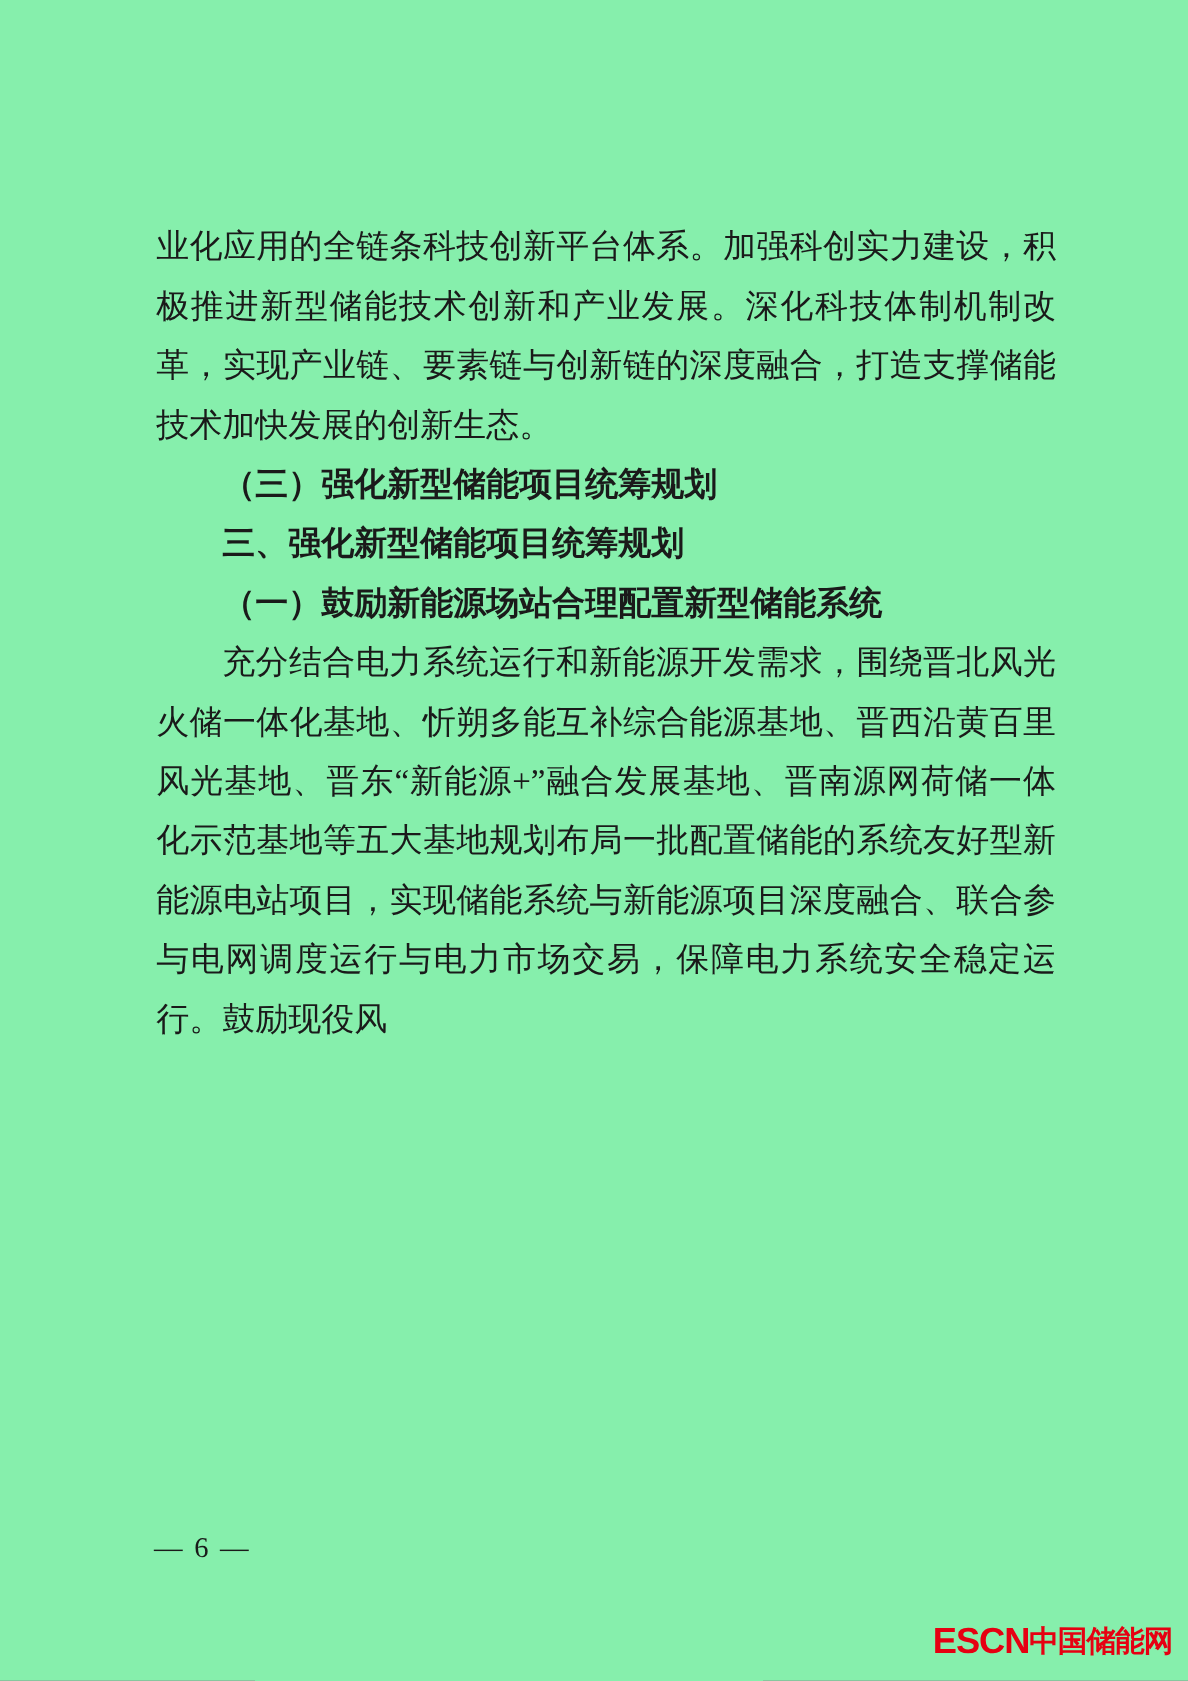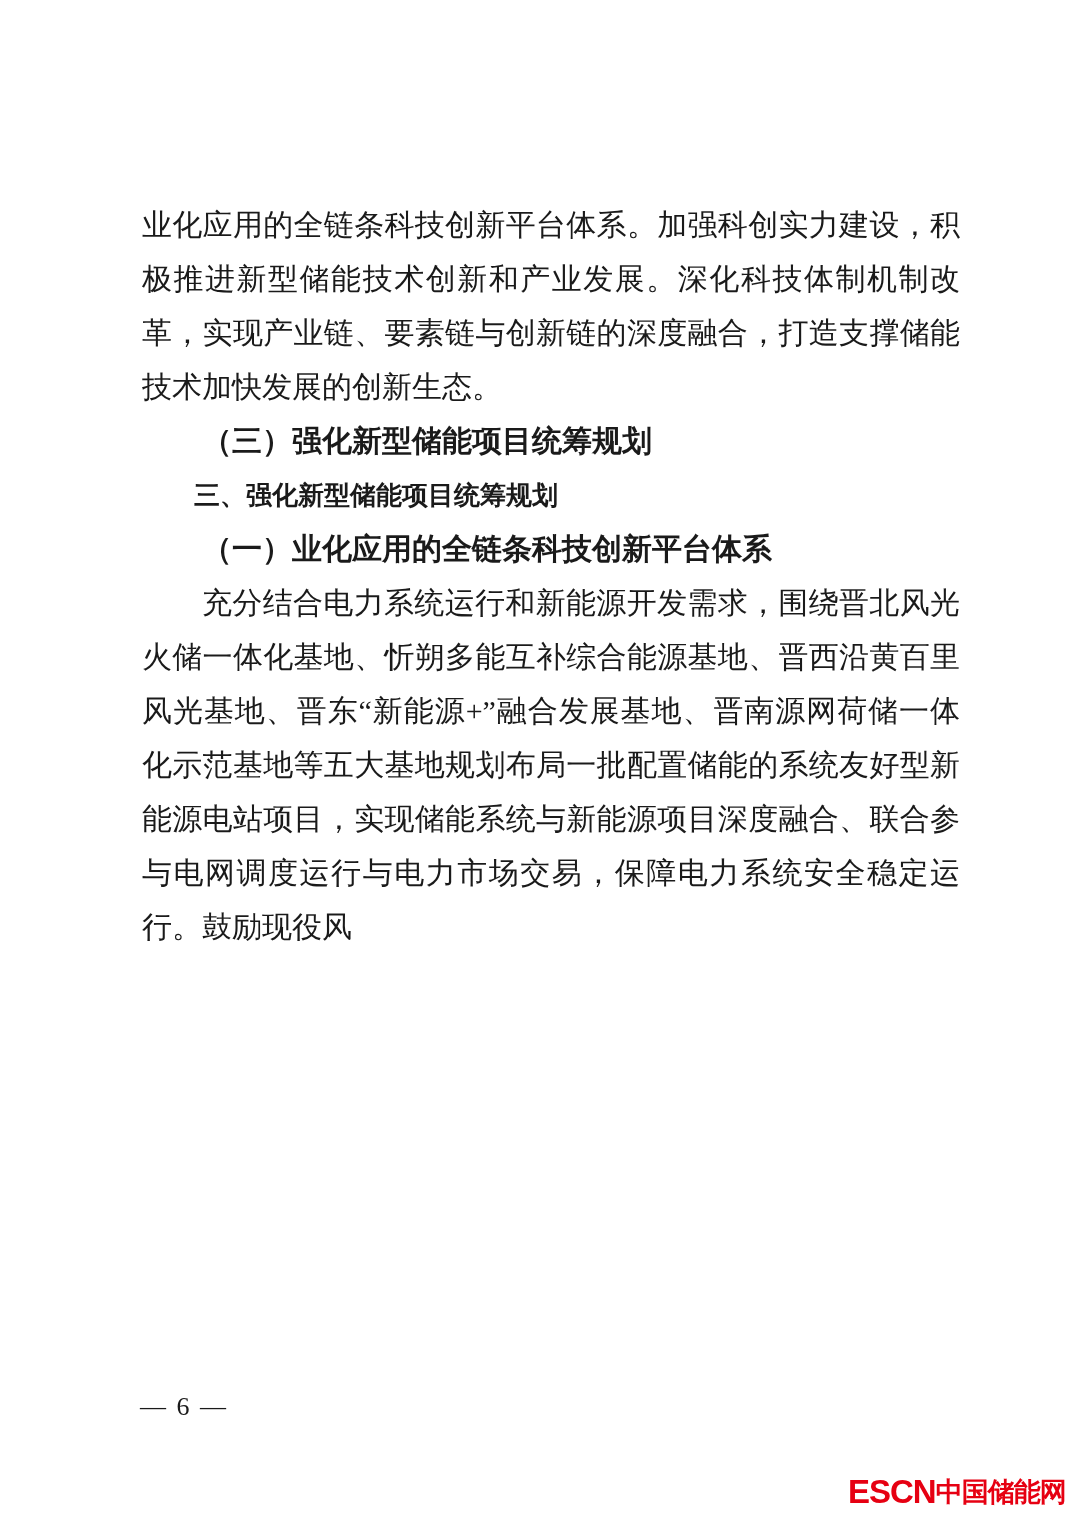--- a/index.html
+++ b/index.html
@@ -1,20 +1,20 @@
 <!DOCTYPE html>
 <html><head>
 <meta charset="utf-8">
 <style>
   html,body{margin:0;padding:0;background:#888;}
   .page{
     position:relative;
     width:1080px;height:1528px;
     margin:0 auto;
-    background:#ffffff;
+    background:#86efac;
     overflow:hidden;
     font-family:"Liberation Serif","DejaVu Serif",serif;
     color:#1a1a1a;
   }
   .content{
     position:absolute;
     left:142px;top:198px;
     width:818px;
     font-size:30px;
     line-height:54px;
@@ -29,21 +29,21 @@
     text-indent:2em;
     font-weight:bold;
     font-size:30px;
     line-height:54px;
     text-align:left;
   }
   .chapter-heading{
     margin:0;
     text-indent:2em;
     font-weight:bold;
-    font-size:26px;
+    font-size:30px;
     line-height:54px;
     text-align:left;
     font-family:"Liberation Sans","DejaVu Sans",sans-serif;
   }
   .page-number{
     position:absolute;
     left:140px;top:1392px;
     font-size:26px;
     letter-spacing:2px;
     color:#1a1a1a;
@@ -76,21 +76,21 @@
 <div class="page">
 
   <div class="content">
     <p class="para-cont">业化应用的全链条科技创新平台体系。加强科创实力建设，积极推进新型储能技术创新和产业发展。深化科技体制机制改革，实现产业链、要素链与创新链的深度融合，打造支撑储能技术加快发展的创新生态。</p>
 
     <p class="sub-heading">（三）强化新型储能项目统筹规划</p>
 
 
     <p class="chapter-heading">三、强化新型储能项目统筹规划</p>
 
-    <p class="sub-heading">（一）业化应用的全链条科技创新平台体系</p>
+    <p class="sub-heading">（一）鼓励新能源场站合理配置新型储能系统</p>
 
     <p class="para">充分结合电力系统运行和新能源开发需求，围绕晋北风光火储一体化基地、忻朔多能互补综合能源基地、晋西沿黄百里风光基地、晋东“新能源+”融合发展基地、晋南源网荷储一体化示范基地等五大基地规划布局一批配置储能的系统友好型新能源电站项目，实现储能系统与新能源项目深度融合、联合参与电网调度运行与电力市场交易，保障电力系统安全稳定运行。鼓励现役风</p>
   </div>
 
   <div class="page-number">— 6 —</div>
 
   <div class="logo">
     <span class="logo-latin">ESCN</span><span class="logo-cn">中国储能网</span>
   </div>
 

